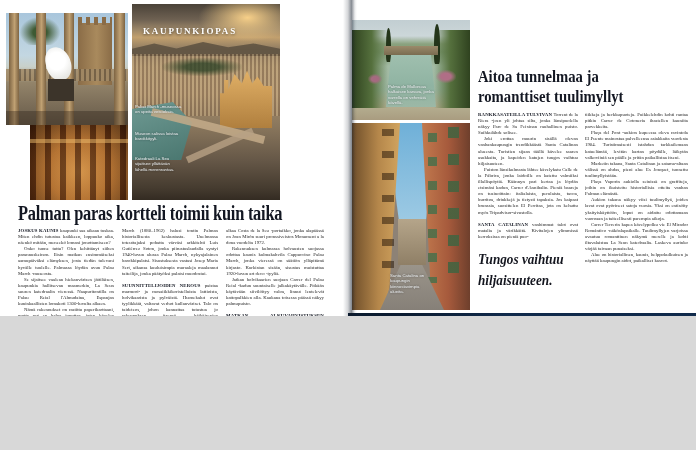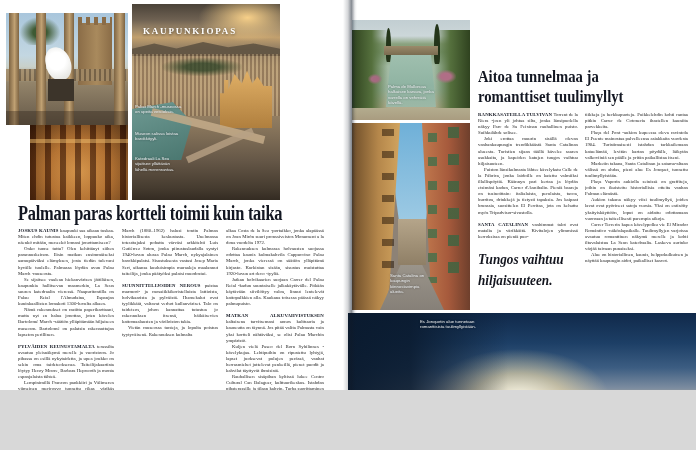--- a/index.html
+++ b/index.html
@@ -1,16 +1,16 @@
 <!DOCTYPE html>
 <html><head>
 <meta charset="utf-8">
 <style>
   html,body{margin:0;padding:0;background:#d8d8d8;}
-  .spread{position:relative;width:696px;height:390px;background:#ffffff;overflow:hidden;
+  .spread{position:relative;width:696px;height:316px;background:#ffffff;overflow:hidden;
           font-family:"Liberation Serif", serif;color:#222;}
   .photo{position:absolute;overflow:hidden;}
   .shape{position:absolute;}
 
   
   .headline{position:absolute;font-weight:bold;color:#131722;transform-origin:left top;}
   .headline.left{left:18px;top:202px;font-size:20px;letter-spacing:-0.3px;transform:scaleX(.82);white-space:nowrap;}
   .headline.right{left:478px;top:66px;font-size:17.5px;line-height:20px;transform:scaleX(.84);width:260px;}
 
   

